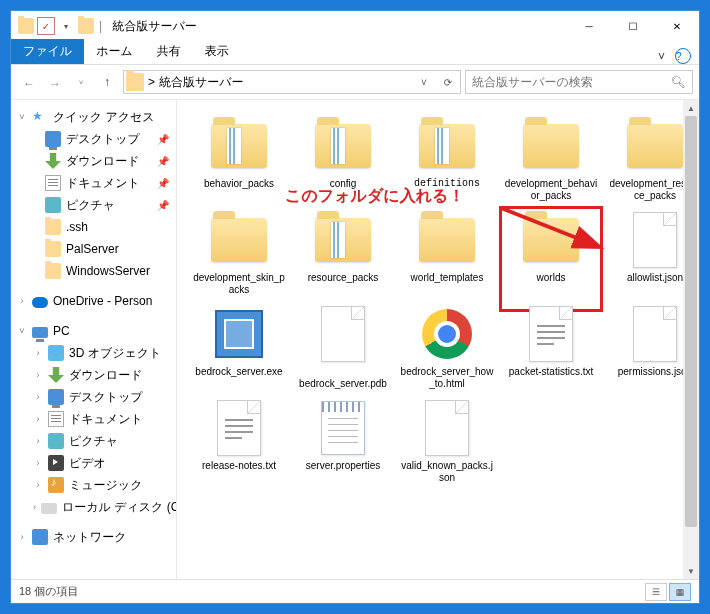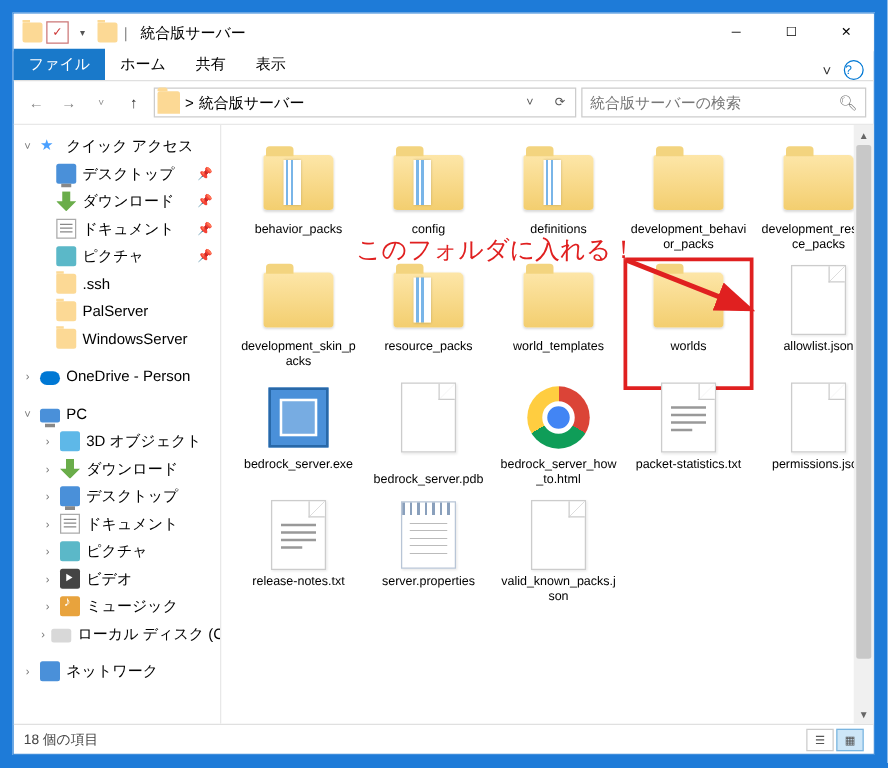--- a/index.html
+++ b/index.html
@@ -48,21 +48,21 @@
 .exe-icon::after { content: ''; width: 26px; height: 26px; border: 2px solid #fff; background: rgba(255,255,255,0.25); }
 .txt-icon .lines { position: absolute; top: 18px; left: 7px; right: 7px; }
 .txt-icon .lines div { height: 2px; background: #999; margin-bottom: 4px; }
 .txt-icon .lines div:last-child { width: 60%; }
 .chrome-icon { width: 50px; height: 50px; border-radius: 50%; background: conic-gradient(#db4437 0deg 120deg, #0f9d58 120deg 240deg, #ffcd40 240deg 360deg); position: relative; }
 .chrome-icon::after { content: ''; position: absolute; top: 12px; left: 12px; width: 26px; height: 26px; border-radius: 50%; background: #4285f4; border: 4px solid #fff; box-sizing: border-box; }
 .notepad-icon { width: 44px; height: 54px; background: #fff; border: 1px solid #b8c5d6; position: relative; box-shadow: 1px 1px 2px rgba(0,0,0,0.1); }
 .notepad-icon::before { content: ''; position: absolute; top: 0; left: 0; right: 0; height: 10px; background: repeating-linear-gradient(90deg, #8aa0bc 0 2px, transparent 2px 6px); }
 .notepad-icon::after { content:''; position:absolute; top:16px; left:6px; right:6px; height:26px; background: repeating-linear-gradient(#bbb 0 1px, transparent 1px 6px); }
 .highlight-box { position: absolute; border: 3px solid #e02020; pointer-events: none; }
-.annotation { position: absolute; color: #e02020; font-size: 20px; font-weight: normal; pointer-events: none; text-shadow: 0 0 3px #fff; }
+.annotation { position: absolute; color: #e02020; font-size: 16px; font-weight: bold; pointer-events: none; text-shadow: 0 0 3px #fff; }
 .arrow { position: absolute; pointer-events: none; }
 .statusbar { height: 24px; border-top: 1px solid #e0e0e0; display: flex; align-items: center; padding: 0 8px; font-size: 11px; color: #444; }
 .view-switch { margin-left: auto; display: flex; gap: 2px; }
 .view-btn { width: 22px; height: 18px; border: 1px solid #ccc; display:flex; align-items:center; justify-content:center; font-size:9px; color:#555;}
 .view-btn.active { background: #cde6f7; border-color:#7ab5e0; }
 .i-desktop{ background:#4a90d9; border-radius:2px; position:relative;} .i-desktop::after{content:'';position:absolute;bottom:-3px;left:4px;width:8px;height:3px;background:#888;}
 .i-download{ background:#6aad4a; border-radius:2px; clip-path: polygon(30% 0,70% 0,70% 50%,100% 50%,50% 100%,0 50%,30% 50%); }
 .i-doc{ background:#fff;border:1px solid #aaa; position:relative;} .i-doc::after{content:'';position:absolute;top:3px;left:2px;right:2px;height:1px;background:#888;box-shadow:0 3px #888,0 6px #888;}
 .i-pic{ background:#5bb8c8;border-radius:2px;}
 .i-folder{ background:#fcd995;border-radius:1px 2px 2px 2px; position:relative;} .i-folder::before{content:'';position:absolute;top:-2px;left:0;width:6px;height:2px;background:#fcd995;}
@@ -240,21 +240,21 @@
               <div class="folder has-content"></div>
             </div>
             <div class="item-label">behavior_packs</div>
           </div>
           <div class="item" style="position: relative;">
             <div class="item-icon">
               <div class="folder has-content"></div>
             </div>
             <div class="item-label">config</div>
           </div>
-          <div class="item" style="position: relative;">
+          <div class="item" style="position: relative; font-family: Liberation Mono, monospace;">
             <div class="item-icon">
               <div class="folder has-content"></div>
             </div>
             <div class="item-label">definitions</div>
           </div>
           <div class="item" style="position: relative;">
             <div class="item-icon">
               <div class="folder"></div>
             </div>
             <div class="item-label">development_behavior_packs</div>

